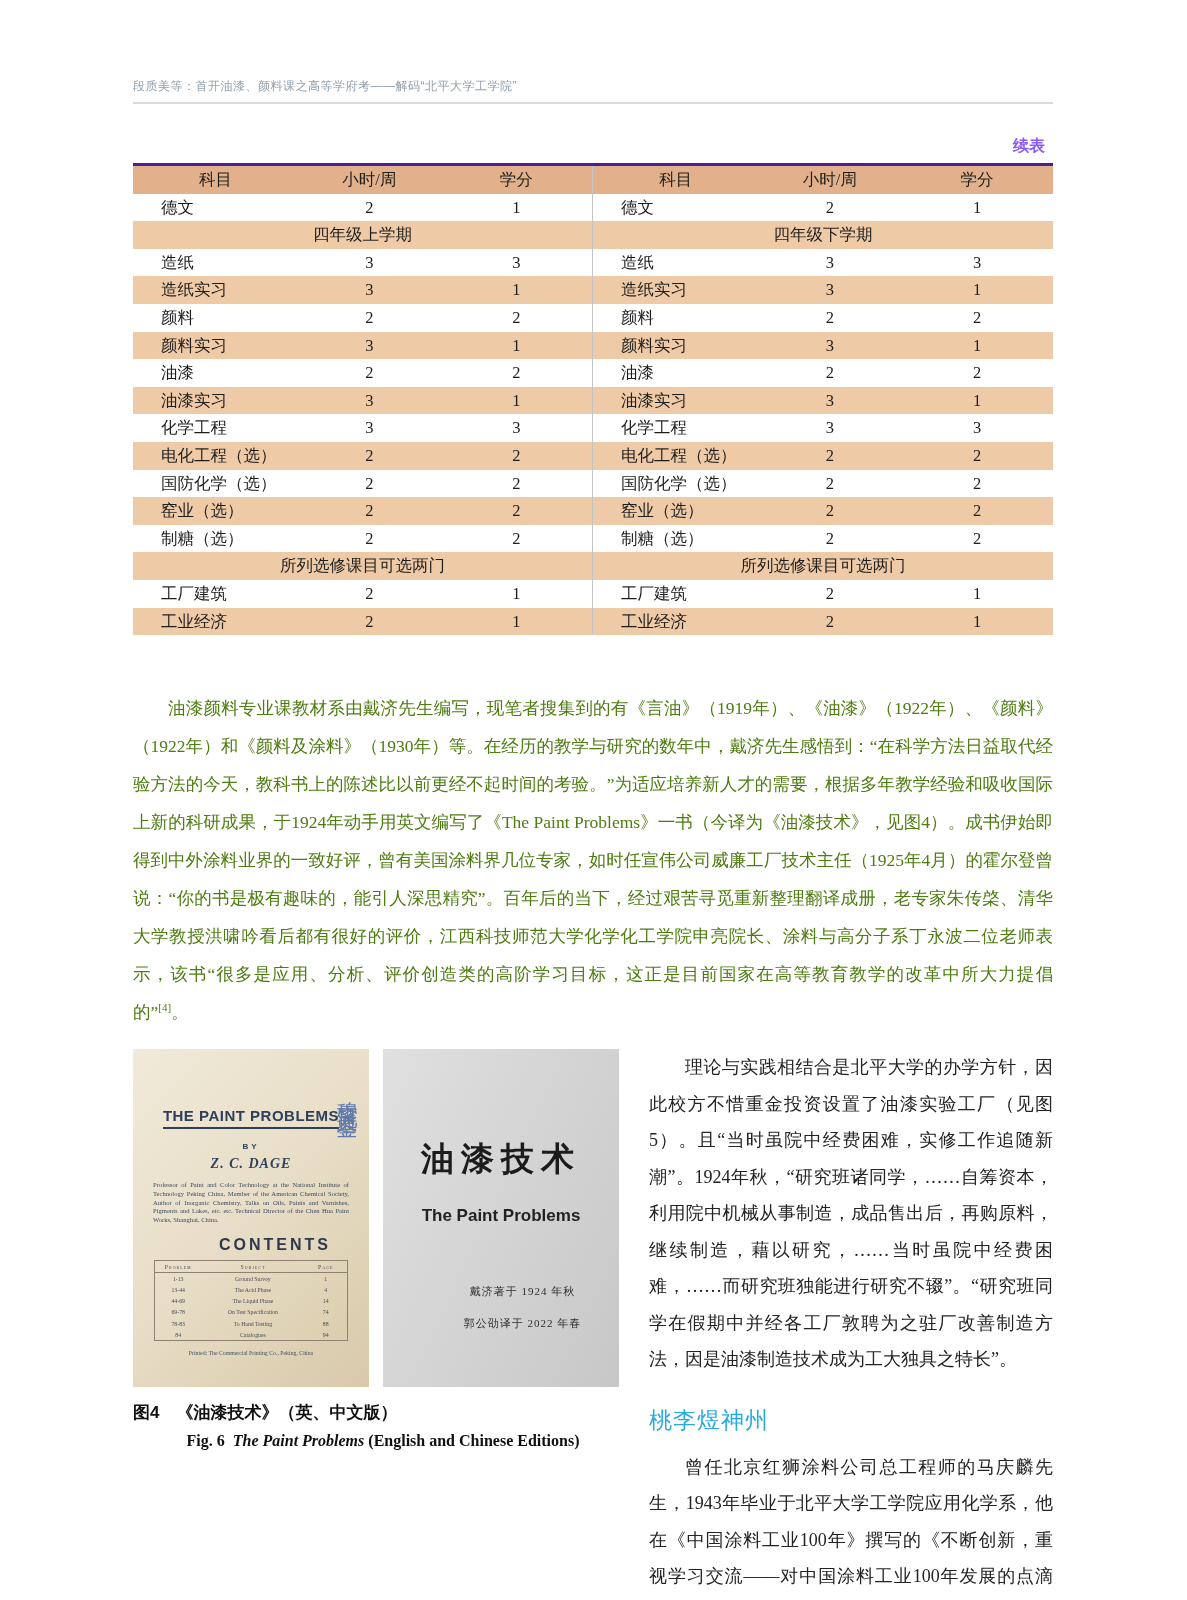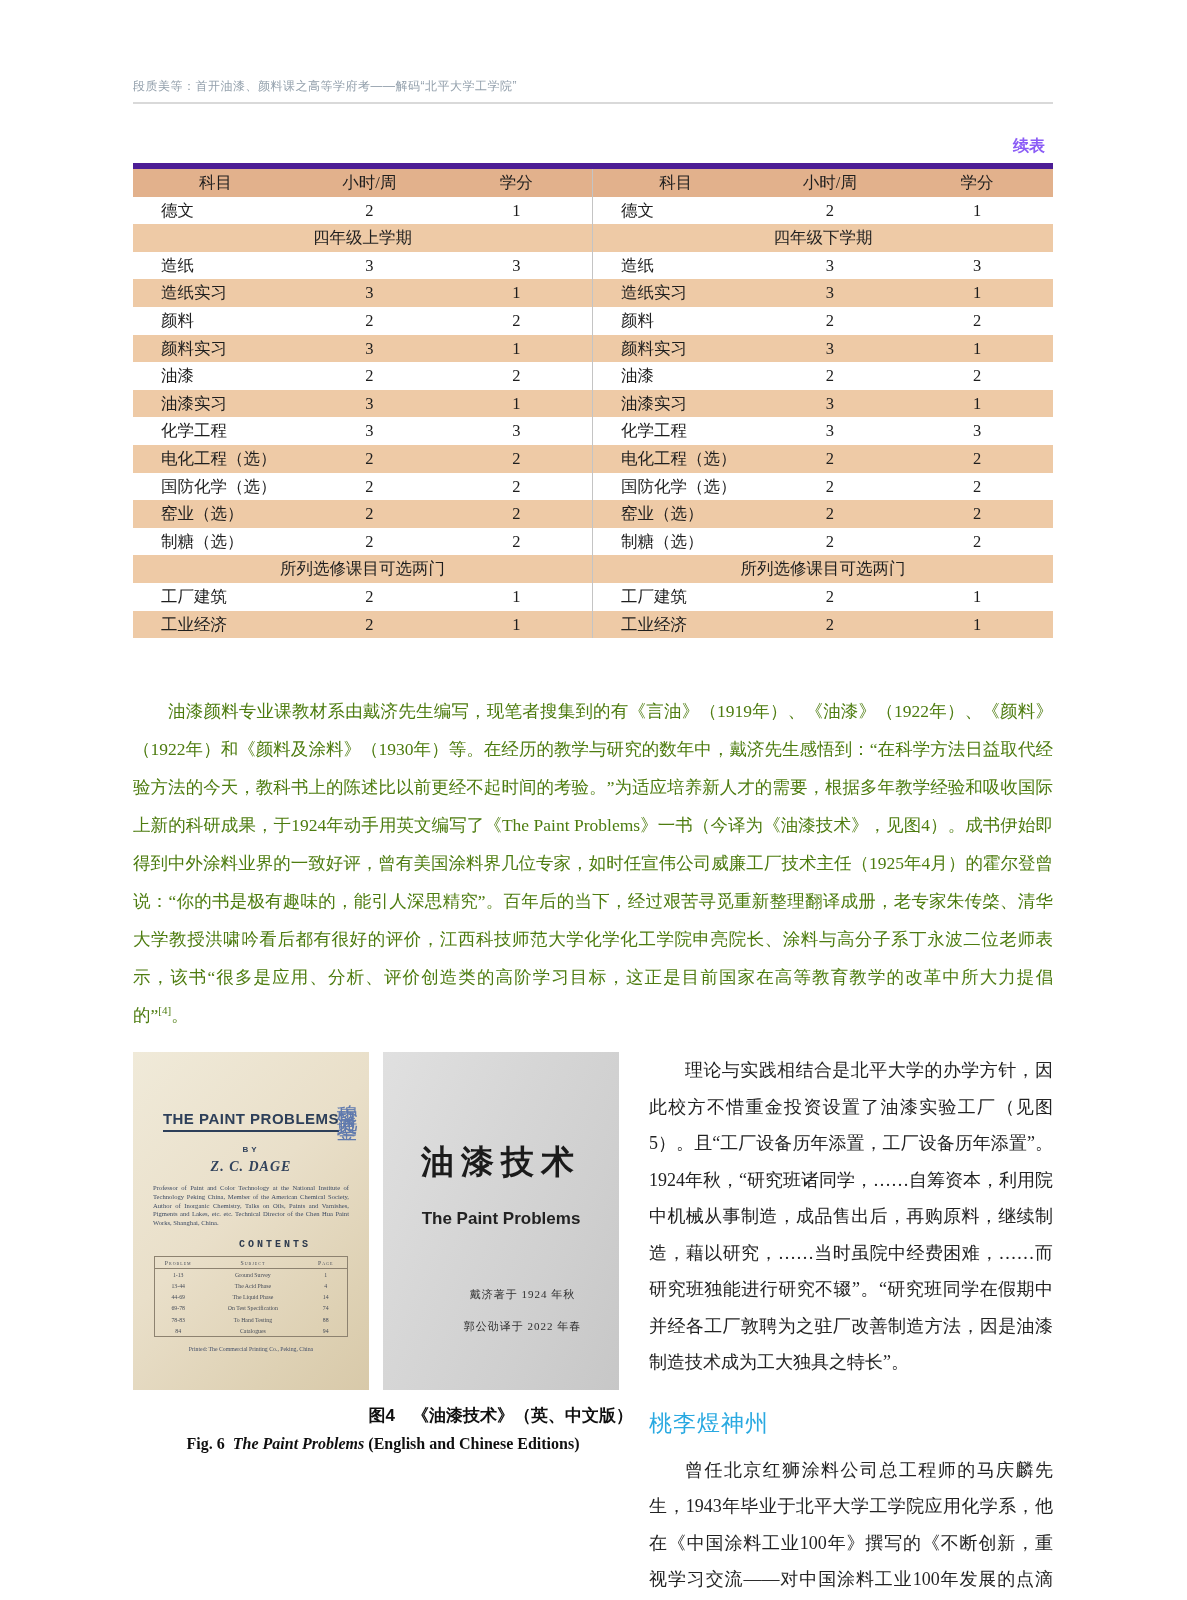--- a/index.html
+++ b/index.html
@@ -18,21 +18,21 @@
   .header-rule { margin-top:7px; height:2px; background:#d9d9d9; }
 
   
   .table-note {
     margin-top:32px; margin-bottom:6px; text-align:right; padding-right:8px;
     font-family:"Liberation Sans","DejaVu Sans",sans-serif; font-weight:bold;
     font-size:16px; color:#8b5cf6;
   }
 
   
-  .course-table { border-top:6px solid #4c1d95; }
+  .course-table { border-top:3px solid #4c1d95; }
   .trow { display:flex; }
   .thalf { width:50%; display:grid; grid-template-columns:36% 31% 33%; align-items:center; min-height:27.6px; }
   .thalf:first-child { border-right:1px solid #c4c4c4; }
   .trow.head { background:var(--table-head,#e2b18c); }
   .trow.shade { background:var(--table-stripe,#eecaa6); }
   .tcell { font-size:16.5px; color:#1e1e1e; text-align:center; line-height:27.6px; }
   .tcell.c0 { text-align:left; padding-left:28px; }
   .tcell.tspan { grid-column:1 / -1; text-align:center; }
   .thalf .th { font-size:16.5px; text-align:center; color:#1d1d1d; }
 
@@ -57,42 +57,42 @@
   }
   .cover-en .bktitle {
     display:inline-block; margin-top:58px; font-family:"Liberation Sans","DejaVu Sans",sans-serif;
     font-weight:bold; font-size:15px; letter-spacing:.5px; color:#2d3f59;
     border-bottom:2px solid #2d3f59; padding-bottom:3px;
   }
   .cover-en .bkby { margin-top:13px; font-size:8px; font-weight:bold; letter-spacing:3px;
     font-family:"Liberation Sans","DejaVu Sans",sans-serif; }
   .cover-en .bkauthor { margin-top:5px; font-style:italic; font-weight:bold; font-size:14px; letter-spacing:1px; }
   .cover-en .bkbio { margin:9px 20px 0; font-size:6.6px; line-height:8.8px; text-align:justify; color:#3d4b63; }
-  .cover-en .bkcontents-title { margin-top:11px; font-family:Liberation Mono, monospace;
-    font-weight:bold; font-size:10px; letter-spacing:3px; color:#2c394d;padding-left:48px; }
+  .cover-en .bkcontents-title { margin-top:11px; font-family:Liberation Sans, sans-serif;
+    font-weight:bold; font-size:16px; letter-spacing:3px; color:#2c394d;padding-left:48px; }
   .mini-table { width:82%; margin:6px auto 0; border:1px solid #8d8270; font-size:5.8px; color:#474d59; }
   .mini-row { display:grid; grid-template-columns:24% 54% 22%; }
   .mini-row.mhead { border-bottom:1px solid #8d8270; font-variant:small-caps; letter-spacing:1px; }
   .mini-cell { padding:2.6px 2px; text-align:center; }
   .bkimprint { margin-top:9px; font-size:5.8px; color:#44506a; }
   .handwriting {
     position:absolute; top:36px; right:8px; writing-mode:vertical-rl;
     font-size:21px; color:#3f62a8; opacity:.8; letter-spacing:4px;
   }
   .cover-cn {
     background:linear-gradient(115deg,#e0e0e0 0%,#d6d6d6 40%,#cfcfcf 70%,#c7c7c7 100%);
     text-align:center; color:#1b1b1b;
   }
   .cover-cn .bktitle-zh { margin-top:88px; font-size:33px; font-weight:bold; letter-spacing:7px; }
   .cover-cn .bktitle-en { margin-top:24px; font-family:"Liberation Sans","DejaVu Sans",sans-serif;
     font-weight:bold; font-size:17px; color:#222; }
   .cover-cn .bkline { margin-top:58px; font-size:11px; color:#2e2e2e; letter-spacing:1px;margin-left:43px; }
   .cover-cn .bkline + .bkline { margin-top:17px; }
 
-  .caption-cn { margin-top:14px; text-align:right; font-family:"Liberation Sans","DejaVu Sans",sans-serif;
+  .caption-cn { margin-top:14px; text-align:left; font-family:"Liberation Sans","DejaVu Sans",sans-serif;
     font-weight:bold; font-size:17px; color:#101010; }
   .caption-en { margin-top:8px; text-align:center; font-weight:bold; font-size:16px; color:#101010; }
   .caption-en .ital { font-style:italic; }
 
   .rpara { font-size:18px; line-height:36.5px; text-align:justify; color:#232323; text-indent:2em; }
   .section-heading {
     margin:27px 0 13px; font-family:"Liberation Sans","DejaVu Sans",sans-serif;
     font-weight:normal; font-size:23px; color:var(--accent,#29a9e1); letter-spacing:1px;
   }
 </style>
@@ -367,20 +367,20 @@
           <div class="bkline">戴济著于 1924 年秋</div>
           <div class="bkline">郭公劭译于 2022 年春</div>
         </div>
 
       </div>
       <div class="caption-cn">图4　《油漆技术》（英、中文版）</div>
       <div class="caption-en"><span>Fig. 6</span>&nbsp;&nbsp;<span class="ital">The Paint Problems</span> <span>(English and Chinese Editions)</span></div>
     </div>
 
     <div class="col-right">
-      <p class="rpara">理论与实践相结合是北平大学的办学方针，因此校方不惜重金投资设置了油漆实验工厂（见图5）。且“工厂设备历年添置，工厂设备历年添置”。1924年秋，“研究班诸同学，……自筹资本，利用院中机械从事制造，成品售出后，再购原料，继续制造，藉以研究，……当时虽院中经费困难，……而研究班独能进行研究不辍”。“研究班同学在假期中并经各工厂敦聘为之驻厂改善制造方法，因是油漆制造技术成为工大独具之特长”。</p>
+      <p class="rpara">理论与实践相结合是北平大学的办学方针，因此校方不惜重金投资设置了油漆实验工厂（见图5）。且“当时虽院中经费困难，实修工作追随新潮”。1924年秋，“研究班诸同学，……自筹资本，利用院中机械从事制造，成品售出后，再购原料，继续制造，藉以研究，……当时虽院中经费困难，……而研究班独能进行研究不辍”。“研究班同学在假期中并经各工厂敦聘为之驻厂改善制造方法，因是油漆制造技术成为工大独具之特长”。</p>
       <h2 class="section-heading">桃李煜神州</h2>
       <p class="rpara"><span>曾任北京红狮涂料公司总工程师的马庆麟先生，1943年毕业于北平大学工学院应用化学系，他在《中国涂料工业100年》撰写的《不断创新，重视学习交流——对中国涂料工业100年发展的点滴体会两则》</span></p>
     </div>
 
   </div>
 
 </div>
 
 </body></html>

